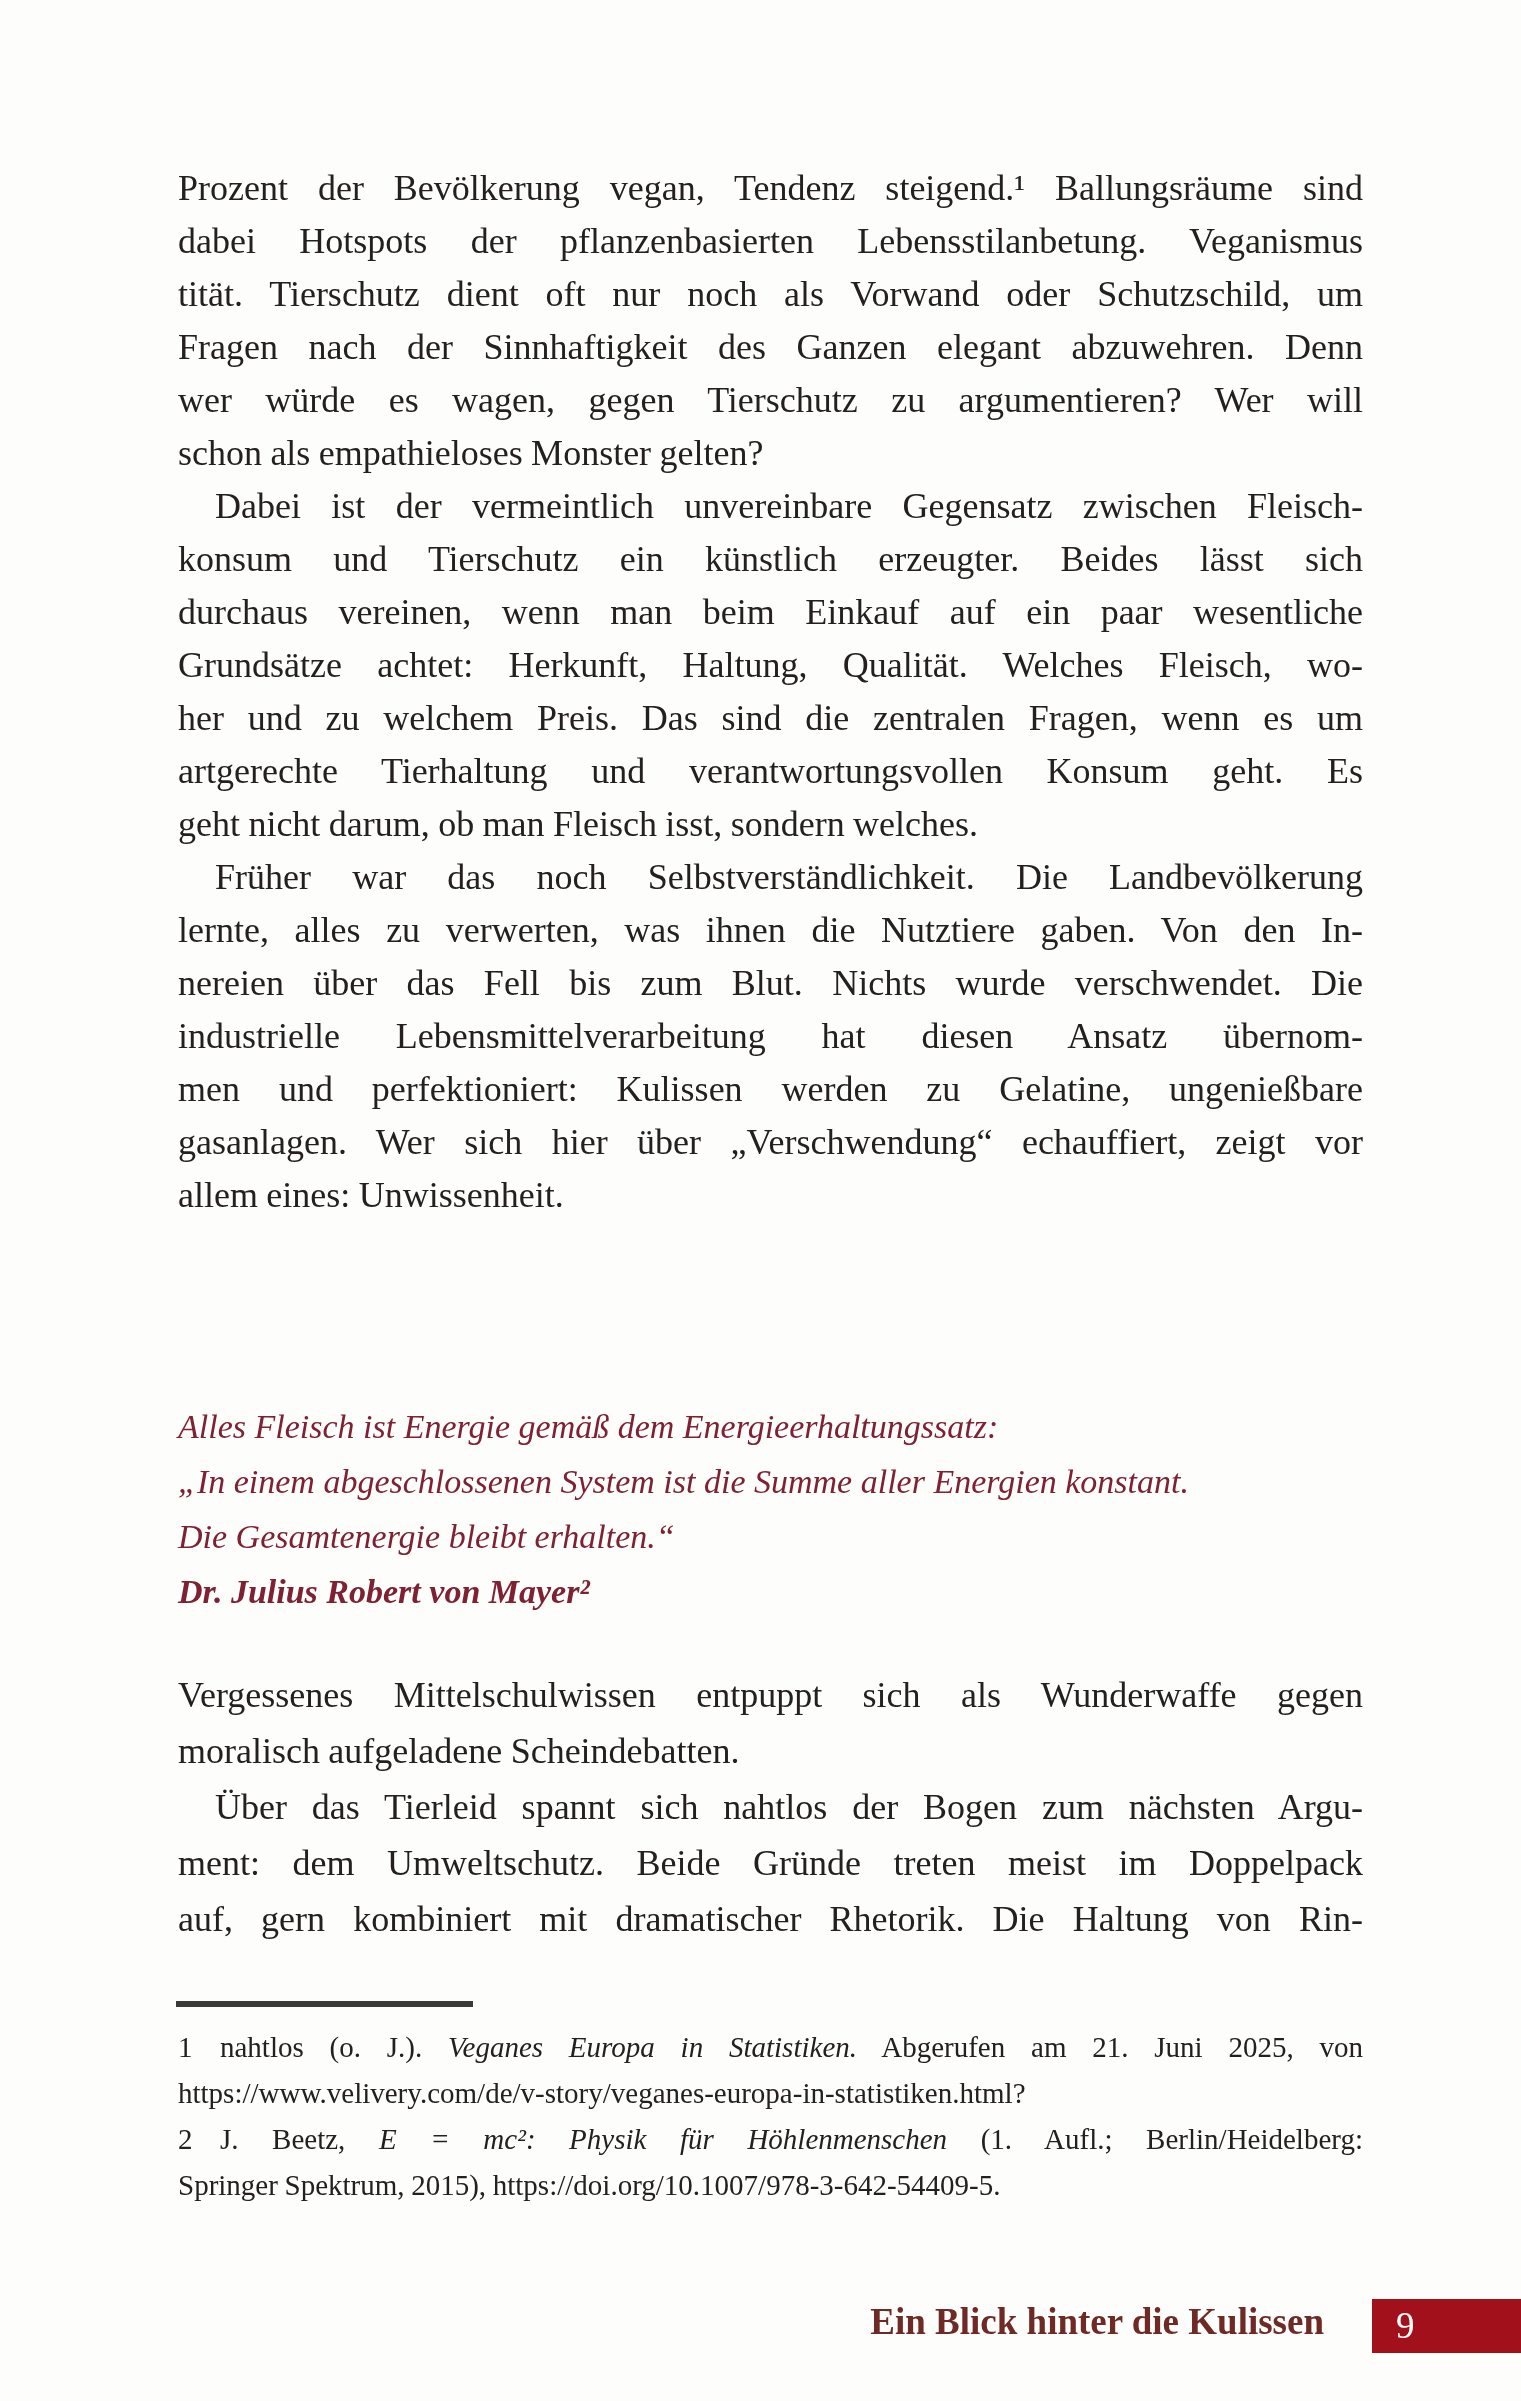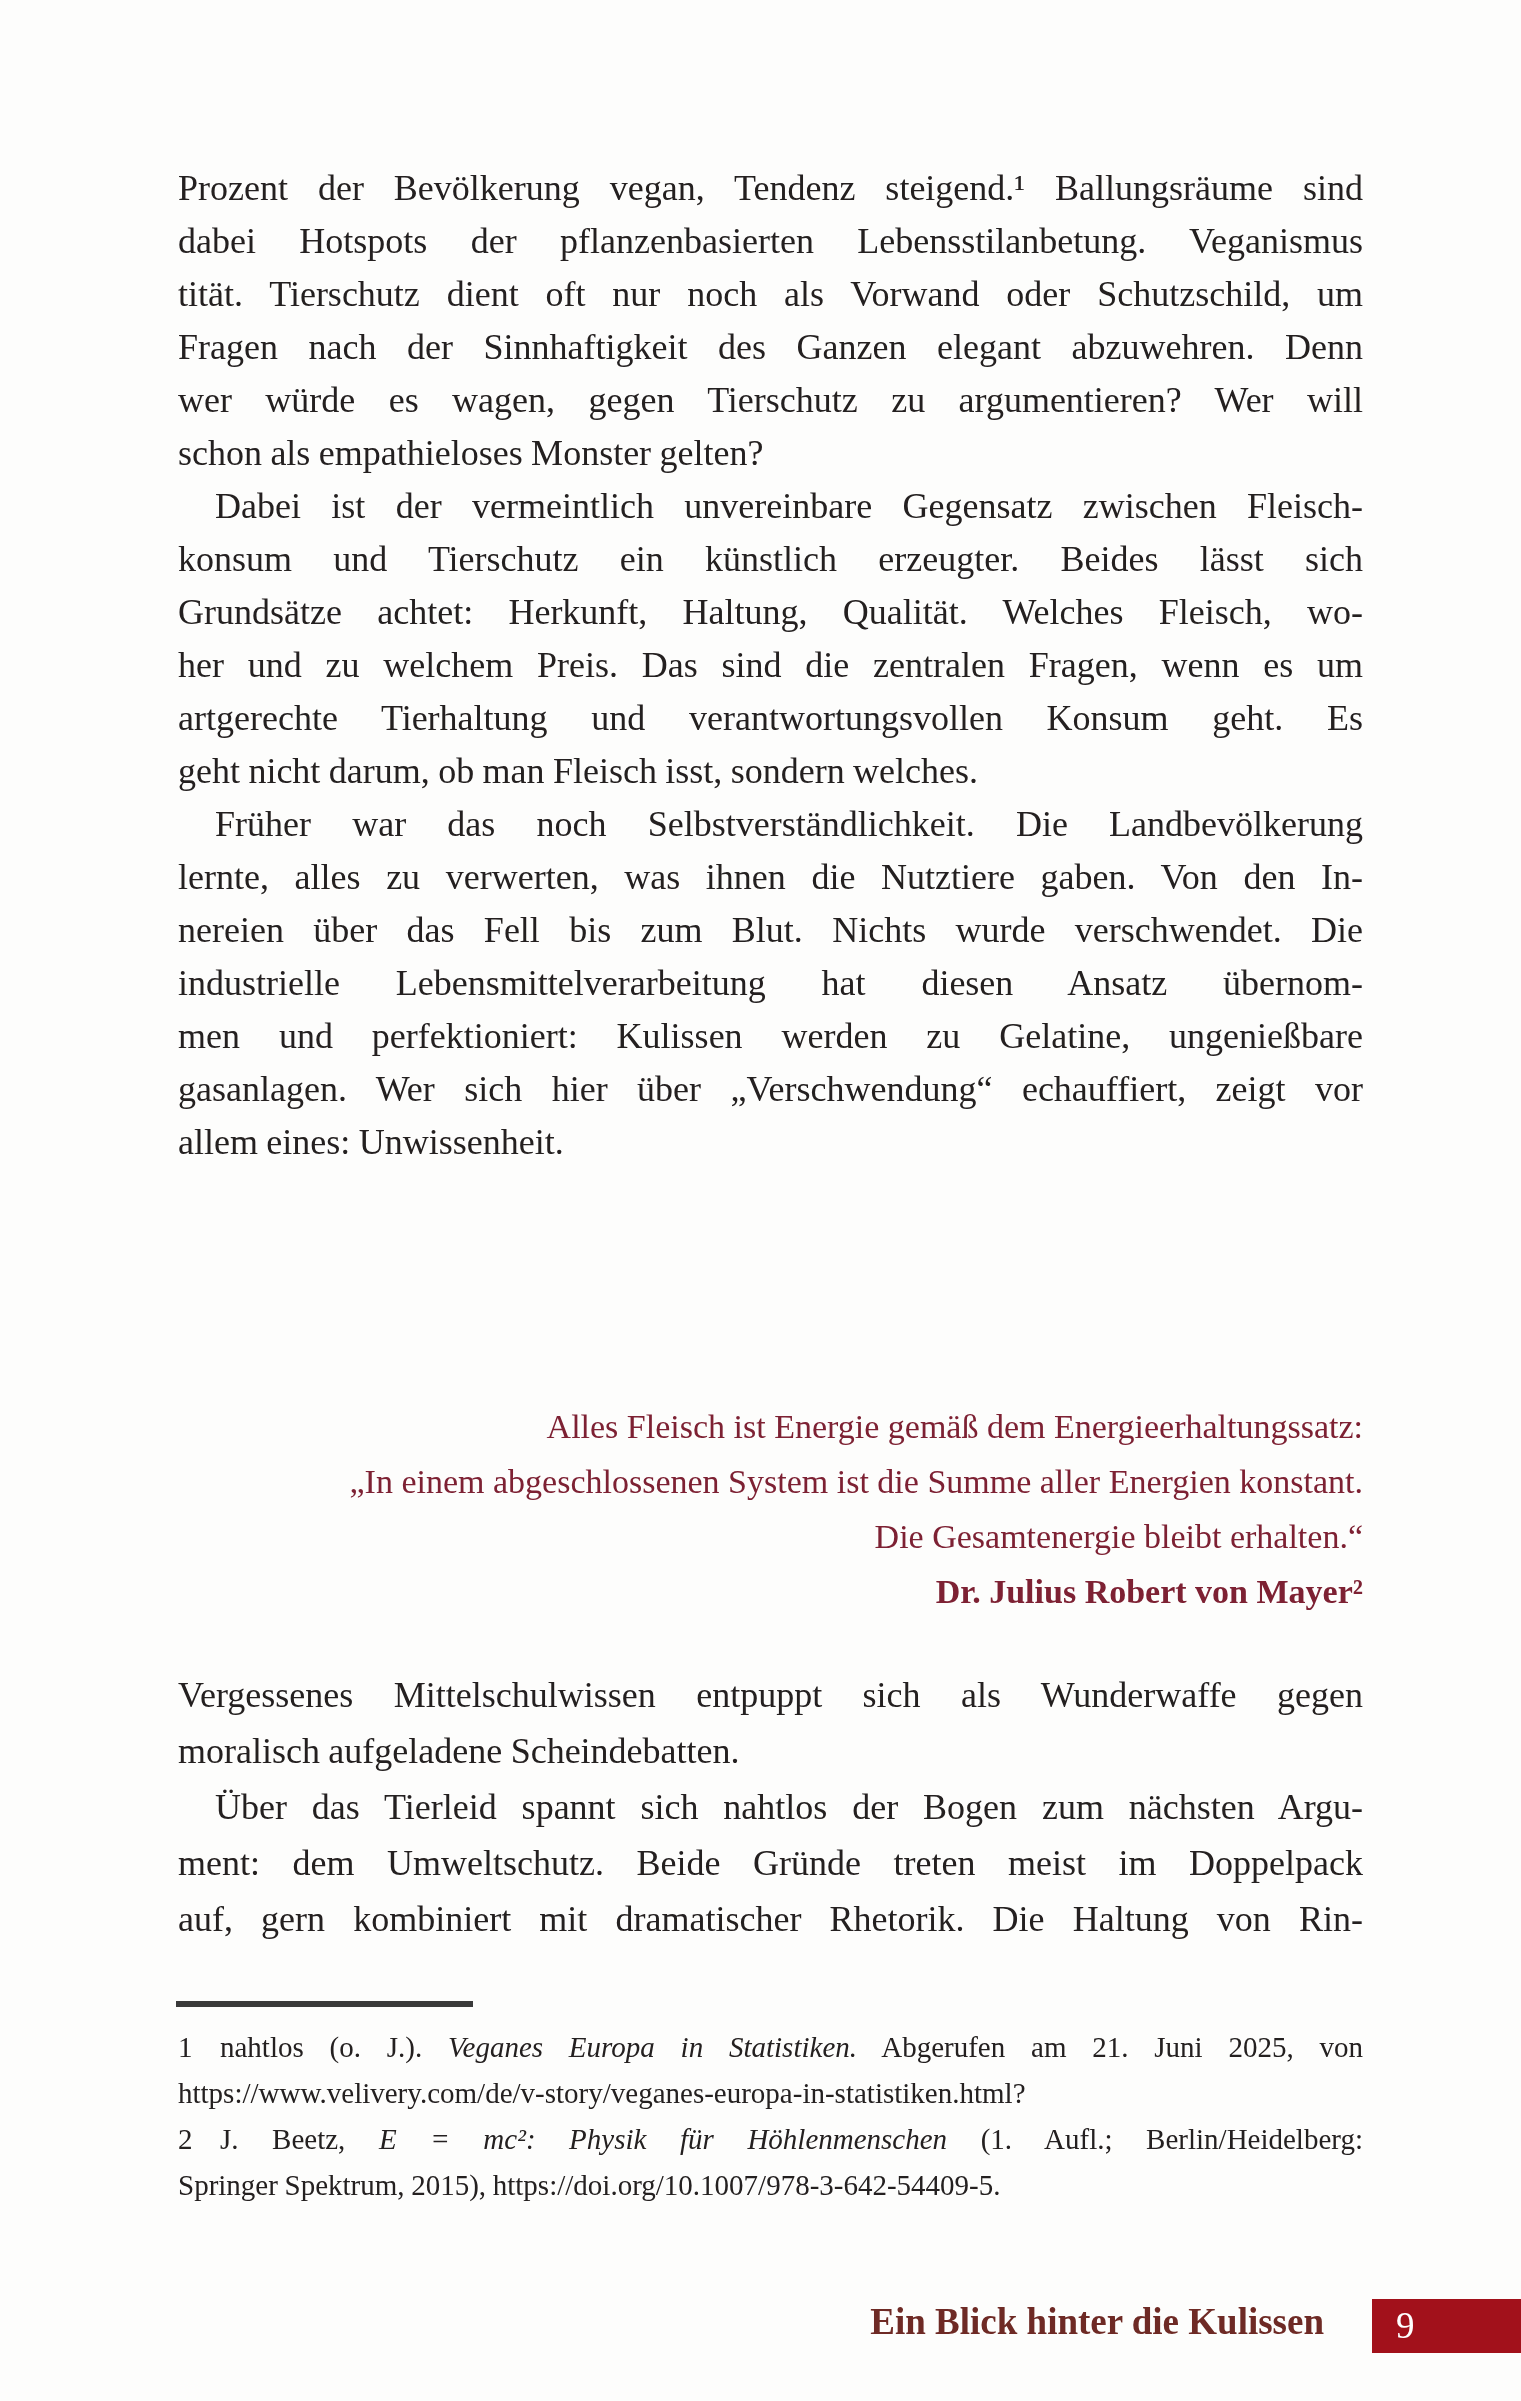--- a/index.html
+++ b/index.html
@@ -19,21 +19,21 @@
     color:var(--body-text);
   }
   .col{position:absolute;left:178px;width:1185px;}
   #body-top{top:162px;font-size:36px;line-height:53px;}
   #quote-block{top:1399px;font-size:34px;line-height:55px;color:var(--quote-color);}
   #body-bottom{top:1667px;font-size:36px;line-height:56px;}
   #footnotes{top:2024px;font-size:29px;line-height:46px;}
   .line{text-align:left;word-spacing:-0.6px;}
   .line.just{text-align:justify;text-align-last:justify;}
   .line.ind{text-indent:37px;}
-  .quote-line{text-align:right;}
+  .quote-line{text-align:left;font-style:italic;}
   .quote-line.attribution{font-weight:bold;}
   .fnnum{display:inline-block;width:42px;}
   .fn-italic{font-style:italic;}
   #footnote-rule{
     position:absolute;left:176px;top:2001px;width:297px;height:5.7px;
     background:var(--rule);
   }
   #footer-title{
     position:absolute;right:198px;top:2301px;
     font-size:37px;line-height:42px;font-weight:bold;
@@ -53,20 +53,21 @@
 
 <div class="col" id="body-top">
     <div class="line just">Prozent der Bevölkerung vegan, Tendenz steigend.¹ Ballungsräume sind</div>
     <div class="line just">dabei Hotspots der pflanzenbasierten Lebensstilanbetung. Veganismus</div>
     <div class="line just">tität. Tierschutz dient oft nur noch als Vorwand oder Schutzschild, um</div>
     <div class="line just">Fragen nach der Sinnhaftigkeit des Ganzen elegant abzuwehren. Denn</div>
     <div class="line just">wer würde es wagen, gegen Tierschutz zu argumentieren? Wer will</div>
     <div class="line">schon als empathieloses Monster gelten?</div>
     <div class="line just ind">Dabei ist der vermeintlich unvereinbare Gegensatz zwischen Fleisch-</div>
     <div class="line just">konsum und Tierschutz ein künstlich erzeugter. Beides lässt sich</div>
+    <div class="line just">durchaus vereinen, wenn man beim Einkauf auf ein paar wesentliche</div>
     <div class="line just">Grundsätze achtet: Herkunft, Haltung, Qualität. Welches Fleisch, wo-</div>
     <div class="line just">her und zu welchem Preis. Das sind die zentralen Fragen, wenn es um</div>
     <div class="line just">artgerechte Tierhaltung und verantwortungsvollen Konsum geht. Es</div>
     <div class="line">geht nicht darum, ob man Fleisch isst, sondern welches.</div>
     <div class="line just ind">Früher war das noch Selbstverständlichkeit. Die Landbevölkerung</div>
     <div class="line just">lernte, alles zu verwerten, was ihnen die Nutztiere gaben. Von den In-</div>
     <div class="line just">nereien über das Fell bis zum Blut. Nichts wurde verschwendet. Die</div>
     <div class="line just">industrielle Lebensmittelverarbeitung hat diesen Ansatz übernom-</div>
     <div class="line just">men und perfektioniert: Kulissen werden zu Gelatine, ungenießbare</div>
     <div class="line just">gasanlagen. Wer sich hier über „Verschwendung“ echauffiert, zeigt vor</div>

